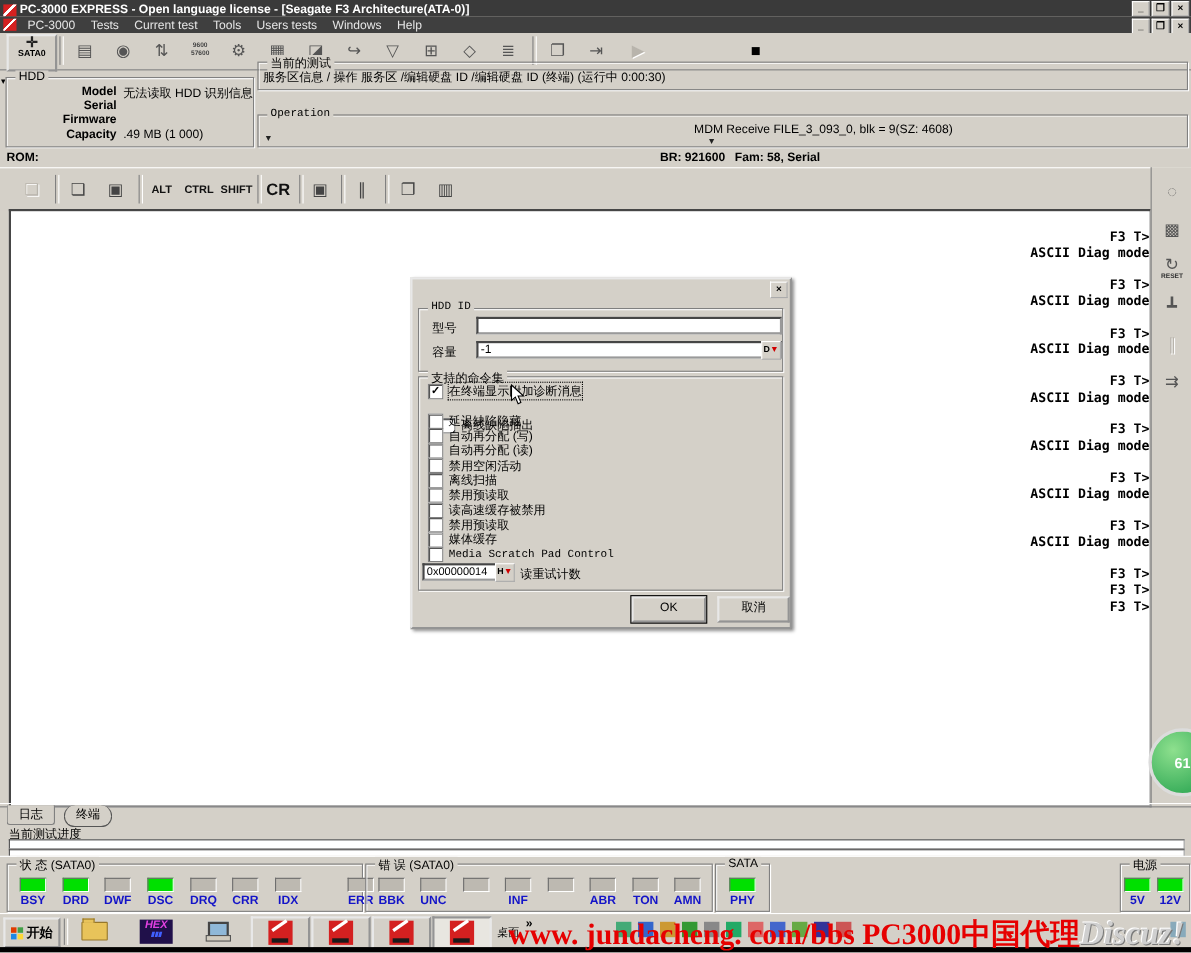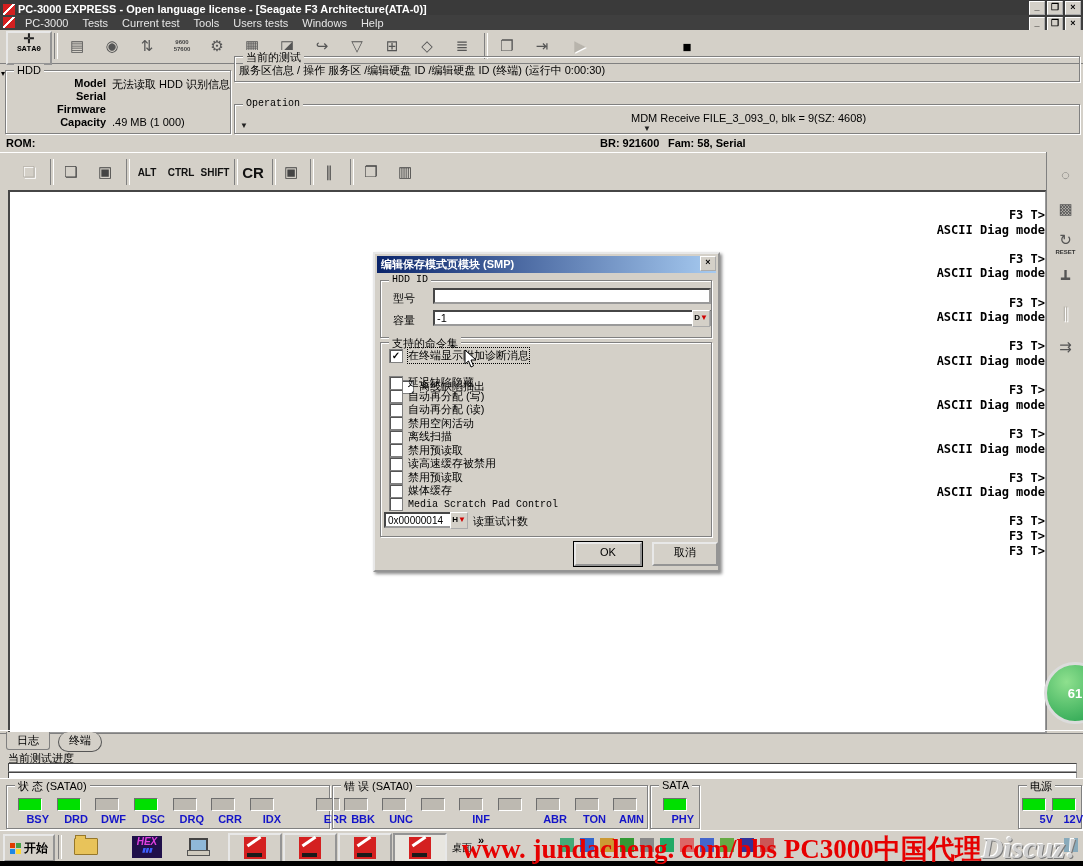--- a/index.html
+++ b/index.html
@@ -18,21 +18,21 @@
   .wb{width:14px;height:12px;background:#d4d0c8;border:1px outset #fff;font-size:9px;line-height:10px;
       text-align:center;color:#000;font-weight:bold;}
   
   .toolbar1{left:0;top:30px;width:1083px;height:33px;background:#d4d0c8;border-bottom:1px solid #808080;}
   .tbtn{position:absolute;top:2px;width:30px;height:28px;display:flex;align-items:center;justify-content:center;
         color:#555;font-size:15px;}
   .vsep{position:absolute;top:3px;width:2px;height:26px;border-left:1px solid #808080;border-right:1px solid #fff;}
   .satabtn{left:6px;top:1px;width:42px;height:30px;border:2px outset #e8e8e8;background:#d4d0c8;
            text-align:center;font-weight:bold;}
   .satabtn .plus{font-size:13px;line-height:11px;display:block;color:#222;}
-  .satabtn .lbl{font-size:8px;display:block;font-family:Liberation Mono, monospace;}
+  .satabtn .lbl{font-size:8px;display:block;}
   .baud{font-size:6px;line-height:7px;color:#444;text-align:center;font-weight:bold;}
   .toolbar2{left:0;top:152px;width:1083px;height:38px;background:#d4d0c8;border-top:1px solid #fff;}
   .t2btn{position:absolute;top:4px;width:30px;height:30px;display:flex;align-items:center;justify-content:center;
          color:#444;font-size:15px;}
   .keytxt{font-weight:bold;font-size:10px;color:#111;width:34px;}
   .crtxt{font-weight:bold;font-size:15px;color:#111;}
   .disabled{color:#b8b4ac !important;text-shadow:1px 1px 0 #fff;}
   
   .groupbox{position:absolute;border:1px solid #808080;box-shadow:1px 1px 0 #fff,inset 1px 1px 0 #fff;}
   .gb-legend{position:absolute;top:-7px;left:8px;background:#d4d0c8;padding:0 3px;font-size:11px;}
@@ -74,21 +74,21 @@
   
   .tabline{left:0;top:730px;width:1083px;height:2px;border-top:1px solid #fff;border-bottom:1px solid #808080;}
   .tab{position:absolute;top:732px;height:16px;background:#d4d0c8;border:1px solid #808080;border-top:none;
        border-radius:0 0 3px 3px;padding:1px 10px 0;}
   .tab.active{height:18px;z-index:2;border-color:#555;font-weight:normal;border-radius:10px;}
   .progressbar{position:absolute;left:8px;width:1067px;height:7px;background:#fff;border:1px inset #9a9a9a;}
   
   .ledpanel{left:0;top:778px;width:1083px;height:52px;background:#d4d0c8;border-top:1px solid #fff;}
   .led{display:block;width:22px;height:11px;background:#bdb9b1;border:1px solid;border-color:#6e6e6e #fff #fff #6e6e6e;margin:0 auto;}
   .led.on{background:var(--led_on);}
-  .ledcell{position:absolute;top:12px;width:38px;text-align:right;}
+  .ledcell{position:absolute;top:12px;width:38px;text-align:center;}
   .ledlabel{display:block;color:#1414c8;font-weight:bold;font-size:11px;margin-top:2px;}
   
   .taskbar{left:0;top:830px;width:1083px;height:31px;background:#d4d0c8;border-top:1px solid #fff;}
   .startbtn{position:absolute;left:3px;top:3px;width:48px;height:24px;border:2px outset #e8e8e8;background:#d4d0c8;
             display:flex;align-items:center;justify-content:center;gap:3px;font-weight:bold;font-size:12px;}
   .flag{width:11px;height:11px;position:relative;flex:0 0 auto;}
   .flag i{position:absolute;width:5px;height:5px;}
   .taskitem{position:absolute;top:2px;width:50px;height:26px;border:2px outset #e8e8e8;background:#d4d0c8;
             display:flex;align-items:center;justify-content:center;}
   .taskitem.active{border-style:inset;background:#e8e6e0;}
@@ -329,23 +329,20 @@
     </div>
   <div class="rbtn disabled" style="top:146px;">
       <span>∥</span>
     </div>
   <div class="rbtn" style="top:180px;">
       <span>⇉</span>
     </div>
 </div>
 
 <div class="abs dialog">
-  <div class="dlg-title">
-    <span>编辑保存模式页模块 (SMP)</span>
-  </div>
   <div class="dlg-close">×</div>
 
   <div class="groupbox" style="left:5px;top:26px;width:330px;height:56px;">
     <span class="gb-legend" style="font-family:'Liberation Mono',monospace;font-size:10px;">HDD ID</span>
     <span style="position:absolute;left:12px;top:10px;">型号</span>
     <input class="txtinput" style="left: 52px; top: 7px; width: 270px; height: 12px;" readonly="" value="">
     <span style="position:absolute;left:12px;top:32px;">容量</span>
     <input class="txtinput" style="left: 52px; top: 29px; width: 270px; height: 12px;" readonly="" value="-1">
     <span class="minibtn" style="left:311px;top:29px;"><span>D</span><span class="redarrow">▼</span></span>
   </div>
@@ -518,21 +515,21 @@
         <i style="left:6px;top:0;background:#43a047;"></i>
       <i style="left:0;top:6px;background:#1e88e5;"></i>
         <i style="left:6px;top:6px;background:#fdd835;"></i>
     </span>
     <span>开始</span>
   </div>
   <span class="vsep" style="left:58px;top:4px;height:24px;"></span>
   <div class="qlicon" style="left:66px;">
       <span class="foldericon"></span>
     </div>
-  <div class="qlicon" style="left:122px;justify-content:flex-end;">
+  <div class="qlicon" style="left:122px;">
     <span class="hexicon"><span>HEX</span><span class="sub">▮▮▮</span></span>
   </div>
   <div class="qlicon" style="left:178px;">
     <span class="pcicon">
         <span class="scr"></span>
         <span class="base"></span>
       </span>
   </div>
   <div class="taskitem" style="left:228px;">
       <span class="redicon"></span>

